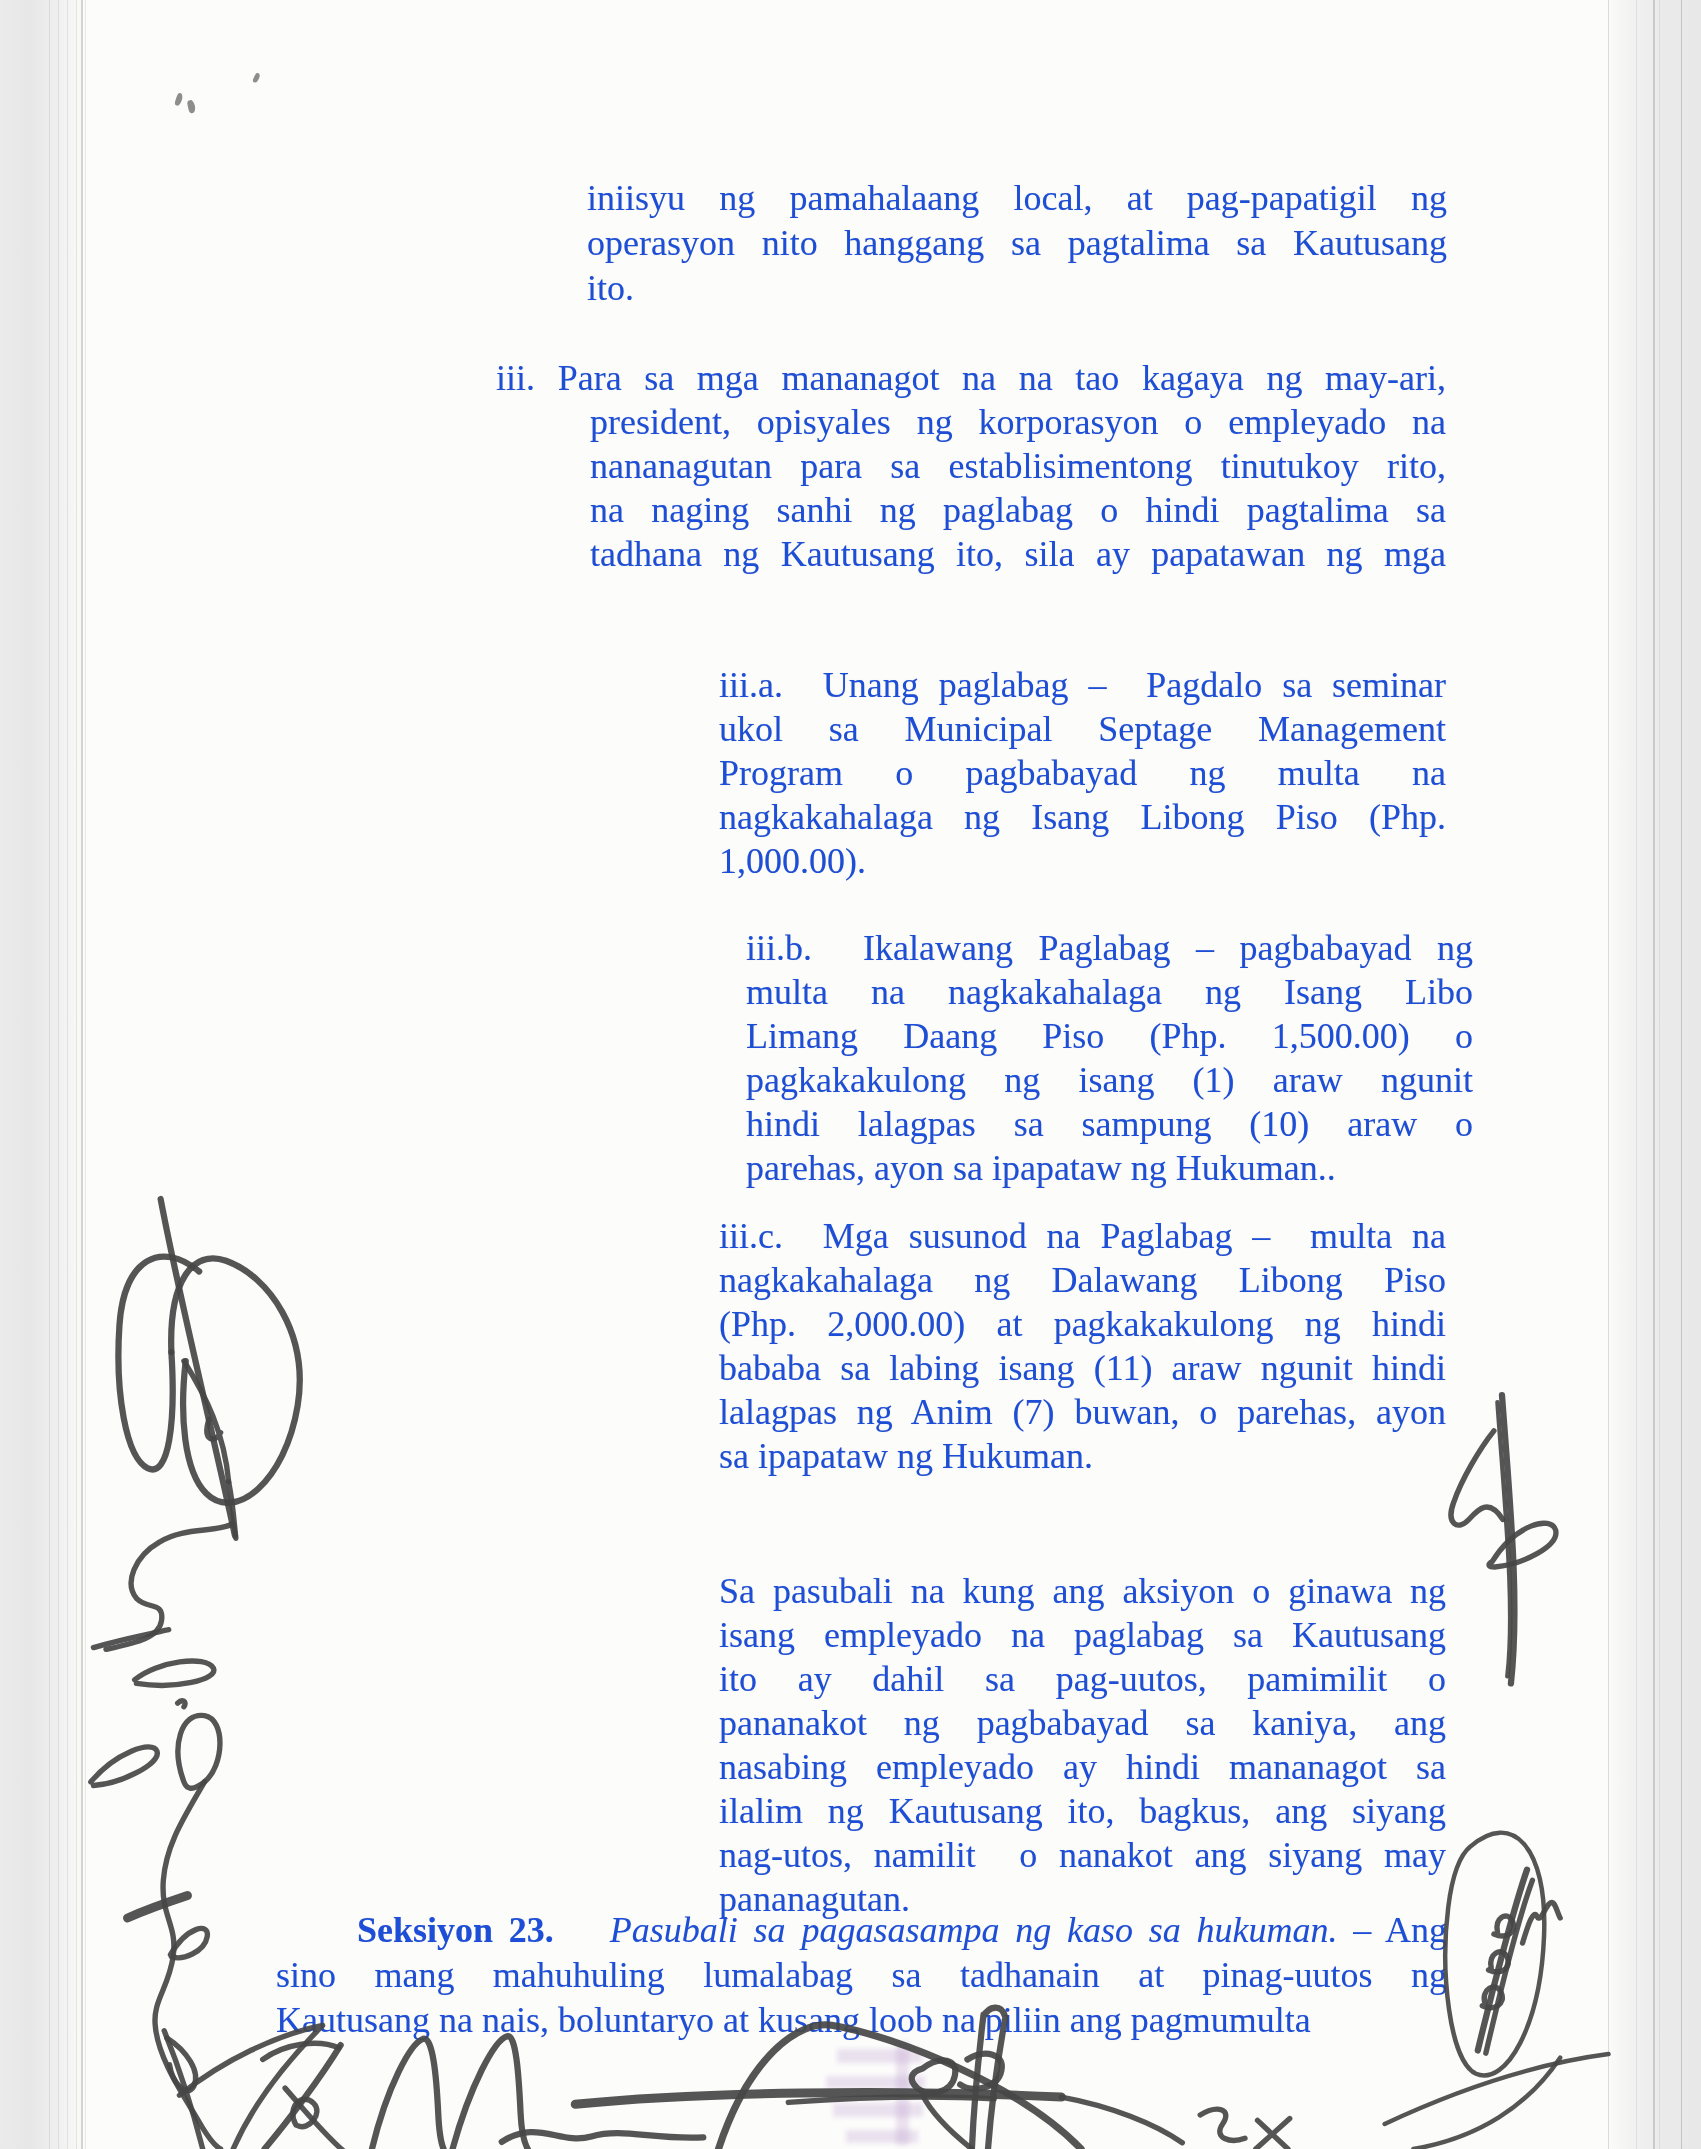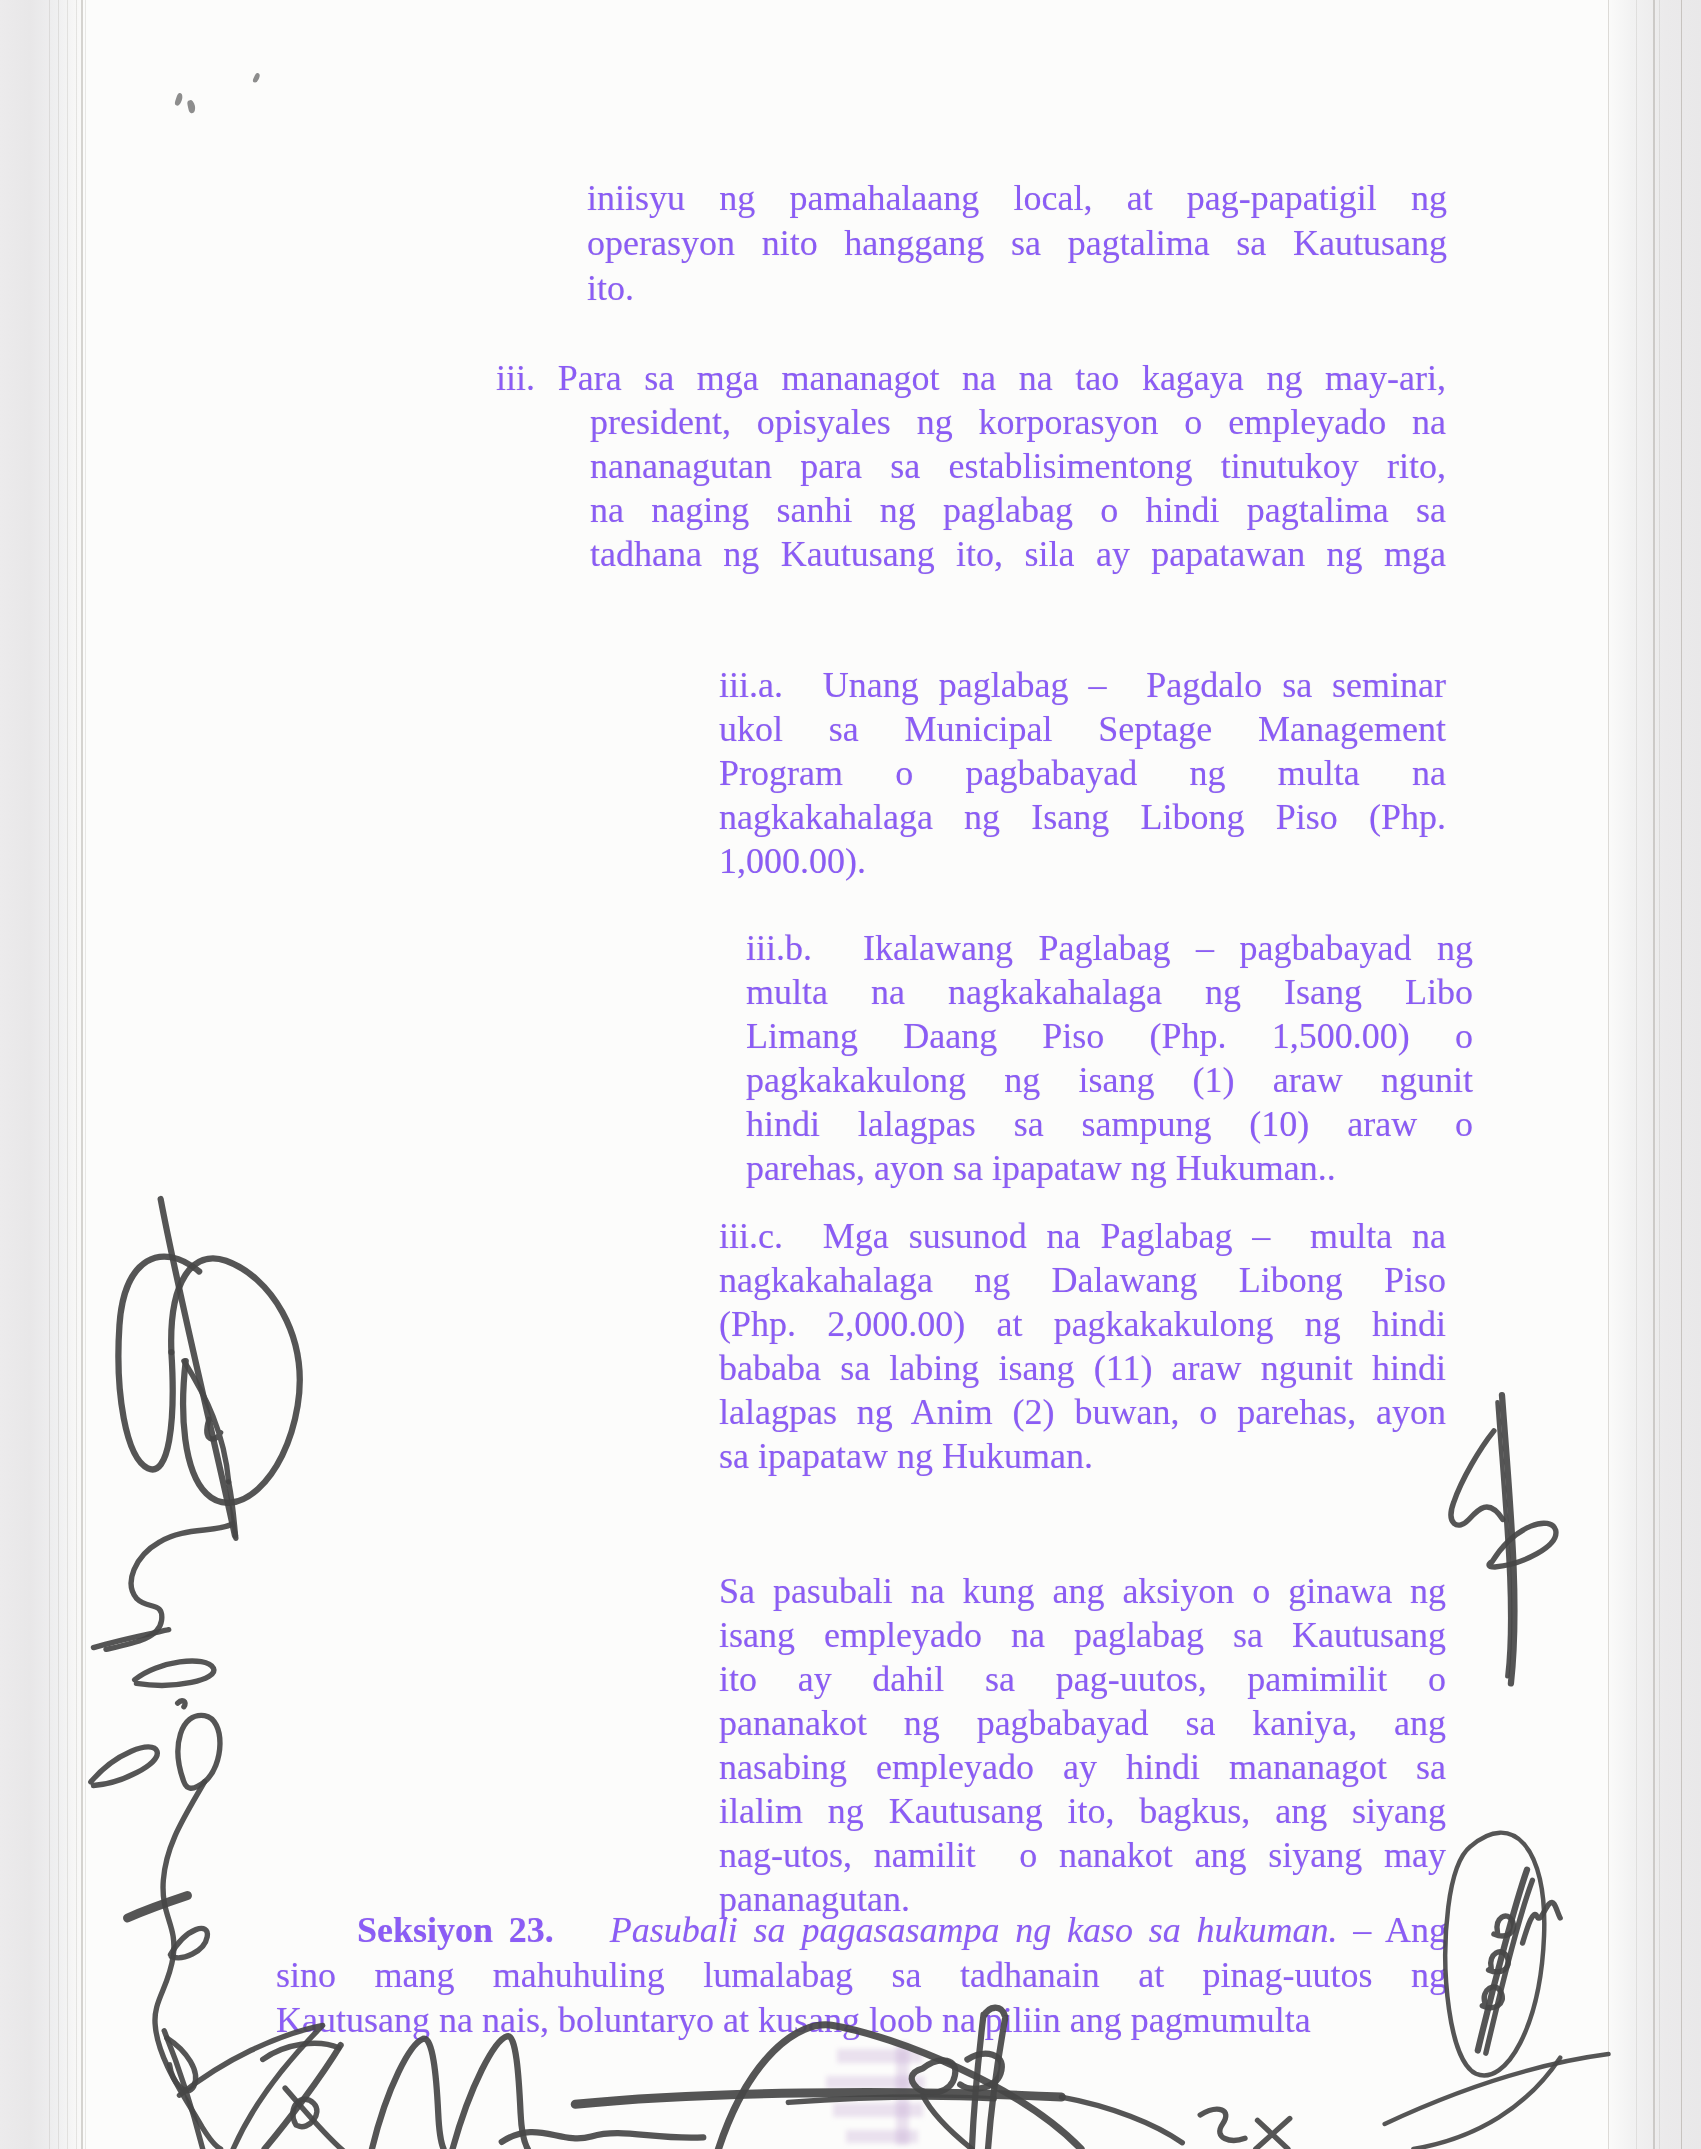--- a/index.html
+++ b/index.html
@@ -18,21 +18,21 @@
   .edge-left .rule{position:absolute;left:81px;top:0;width:1.8px;height:2149px;background:rgba(130,122,110,0.30);}
   .edge-right{position:absolute;right:0;top:0;width:94px;height:2149px;
     background:linear-gradient(270deg,#e9e8e9 0%,#ebeaeb 40%,#f2f2f2 75%,#fbfbfa 100%);}
   .edge-right .streaks{position:absolute;left:7.2px;top:0;width:81px;height:2149px;
     background:repeating-linear-gradient(90deg,rgba(0,0,0,0) 0 21.5px,rgba(125,120,110,0.15) 21.5px 22.4px);}
   .edge-right .rule1{position:absolute;left:0;top:0;width:0.9px;height:2149px;background:rgba(130,122,110,0.25);}
   .edge-right .rule2{position:absolute;left:45px;top:0;width:1.8px;height:2149px;background:rgba(120,112,100,0.28);}
   .edge-right .rule3{position:absolute;left:73px;top:0;width:0.9px;height:2149px;background:rgba(130,122,110,0.22);}
 
   
-  .tblock{position:absolute;font-size:36px;line-height:44px;color:#8b5cf6;
+  .tblock{position:absolute;font-size:36px;line-height:44px;color:#1d4ed8;
     text-shadow:0 0 0.9px rgba(90,90,90,0.28);}
   .tline{display:block;white-space:normal;}
   .just{text-align:justify;text-align-last:justify;}
   .blk-a{left:587px;top:176px;width:860px;line-height:45px;}
   .blk-iii{left:496px;top:356px;width:950px;}
   .blk-iii .hang-rest{margin-left:94px;width:856px;}
   .blk-sub{left:719px;width:727px;}
   .blk-iiia{top:663px;}
   .blk-iiib{top:926px;margin-left:27px;}
   .blk-iiic{top:1214px;}
@@ -107,21 +107,21 @@
       <div class="tline just">pagkakakulong ng isang (1) araw ngunit</div>
       <div class="tline just">hindi lalagpas sa sampung (10) araw o</div>
       <div class="tline">parehas, ayon sa ipapataw ng Hukuman..</div>
     </div>
 
   <div class="tblock blk-sub blk-iiic">
       <div class="tline just">iii.c.&nbsp; Mga susunod na Paglabag –&nbsp; multa na</div>
       <div class="tline just">nagkakahalaga ng Dalawang Libong Piso</div>
       <div class="tline just">(Php. 2,000.00) at pagkakakulong ng hindi</div>
       <div class="tline just">bababa sa labing isang (11) araw ngunit hindi</div>
-      <div class="tline just">lalagpas ng Anim (2) buwan, o parehas, ayon</div>
+      <div class="tline just">lalagpas ng Anim (7) buwan, o parehas, ayon</div>
       <div class="tline">sa ipapataw ng Hukuman.</div>
     </div>
 
   <div class="tblock blk-sub blk-prov">
       <div class="tline just">Sa pasubali na kung ang aksiyon o ginawa ng</div>
       <div class="tline just">isang empleyado na paglabag sa Kautusang</div>
       <div class="tline just">ito ay dahil sa pag-uutos, pamimilit o</div>
       <div class="tline just">pananakot ng pagbabayad sa kaniya, ang</div>
       <div class="tline just">nasabing empleyado ay hindi mananagot sa</div>
       <div class="tline just">ilalim ng Kautusang ito, bagkus, ang siyang</div>

